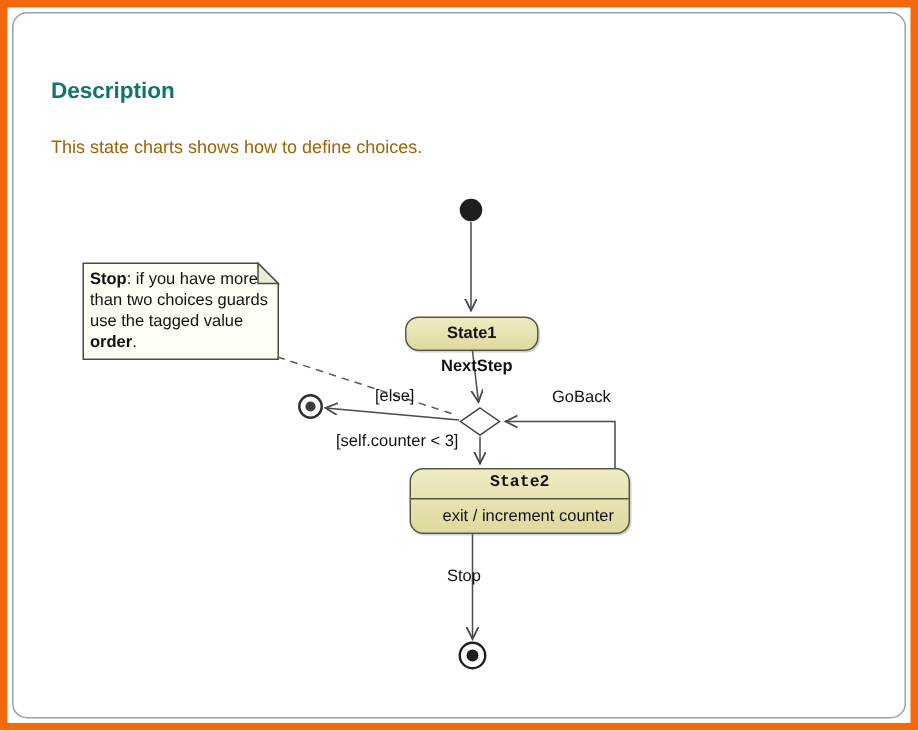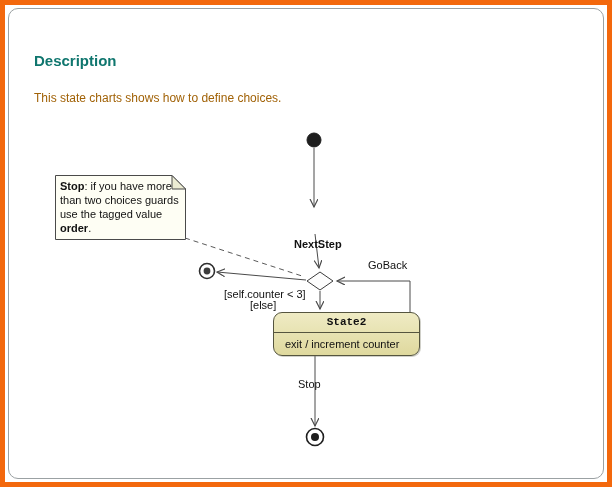--- a/index.html
+++ b/index.html
@@ -31,25 +31,25 @@
   .note-text .b { font-weight:bold; }
 
   .state { position:absolute; border:1px solid #55553F; border-radius:9px;
            background:linear-gradient(180deg,#EFEBC4 0%, #DFD99E 100%);
            z-index:2; box-shadow:1px 1px 0 rgba(120,120,100,0.35); }
   .state1 { left:270px; top:211px; width:89px; height:23px; }
   .state1 .state-title { line-height:21px; }
   .state2 { left:273px; top:312px; width:147px; height:44px; }
   .state-title { text-align:center; font-size:11px; font-weight:bold; color:#111; }
   .state2 .state-title { height:20px; line-height:19px; border-bottom:1px solid #55553F;font-family:Liberation Mono, monospace; }
-  .state-body { font-size:11px; color:#111; line-height:22px; padding-left:11px; }
+  .state-body { font-size:11px; color:#111; line-height:22px; padding-left:21px; }
 
   .tlabel { position:absolute; font-size:11px; color:#111; z-index:3; white-space:nowrap; }
   .lbl-nextstep { left:294px; top:238px;font-weight:bold; }
-  .lbl-else     { left:250px; top:258px;margin-top:41px; }
+  .lbl-else     { left:250px; top:258px; }
   .lbl-goback   { left:368px; top:259px; }
   .lbl-guard    { left:224px; top:288px;text-align:right; }
   .lbl-stop     { left:298px; top:378px; }
 </style>
 </head>
 <body>
 
 <div class="screen">
 
   <div class="diagram-border"></div>
@@ -79,20 +79,23 @@
     <circle cx="315" cy="437" r="8.5" fill="#FFFFFF" stroke="#1E1E1E" stroke-width="1.6"></circle>
     <circle cx="315" cy="437" r="4" fill="#1E1E1E"></circle>
   </svg>
 
 
   <div class="desc-heading">Description</div>
   <div class="desc-body">This state charts shows how to define choices.</div>
 
   <div class="note-text"><span class="b">Stop</span><span>: if you have more than two choices guards use the tagged value </span><span class="b">order</span><span>.</span></div>
 
+  <div class="state state1">
+    <div class="state-title">State1</div>
+  </div>
 
   <div class="state state2">
     <div class="state-title">State2</div>
     <div class="state-body">exit / increment counter</div>
   </div>
 
   <div class="tlabel lbl-nextstep">NextStep</div>
   <div class="tlabel lbl-else">[else]</div>
   <div class="tlabel lbl-goback">GoBack</div>
   <div class="tlabel lbl-guard">[self.counter &lt; 3]</div>

